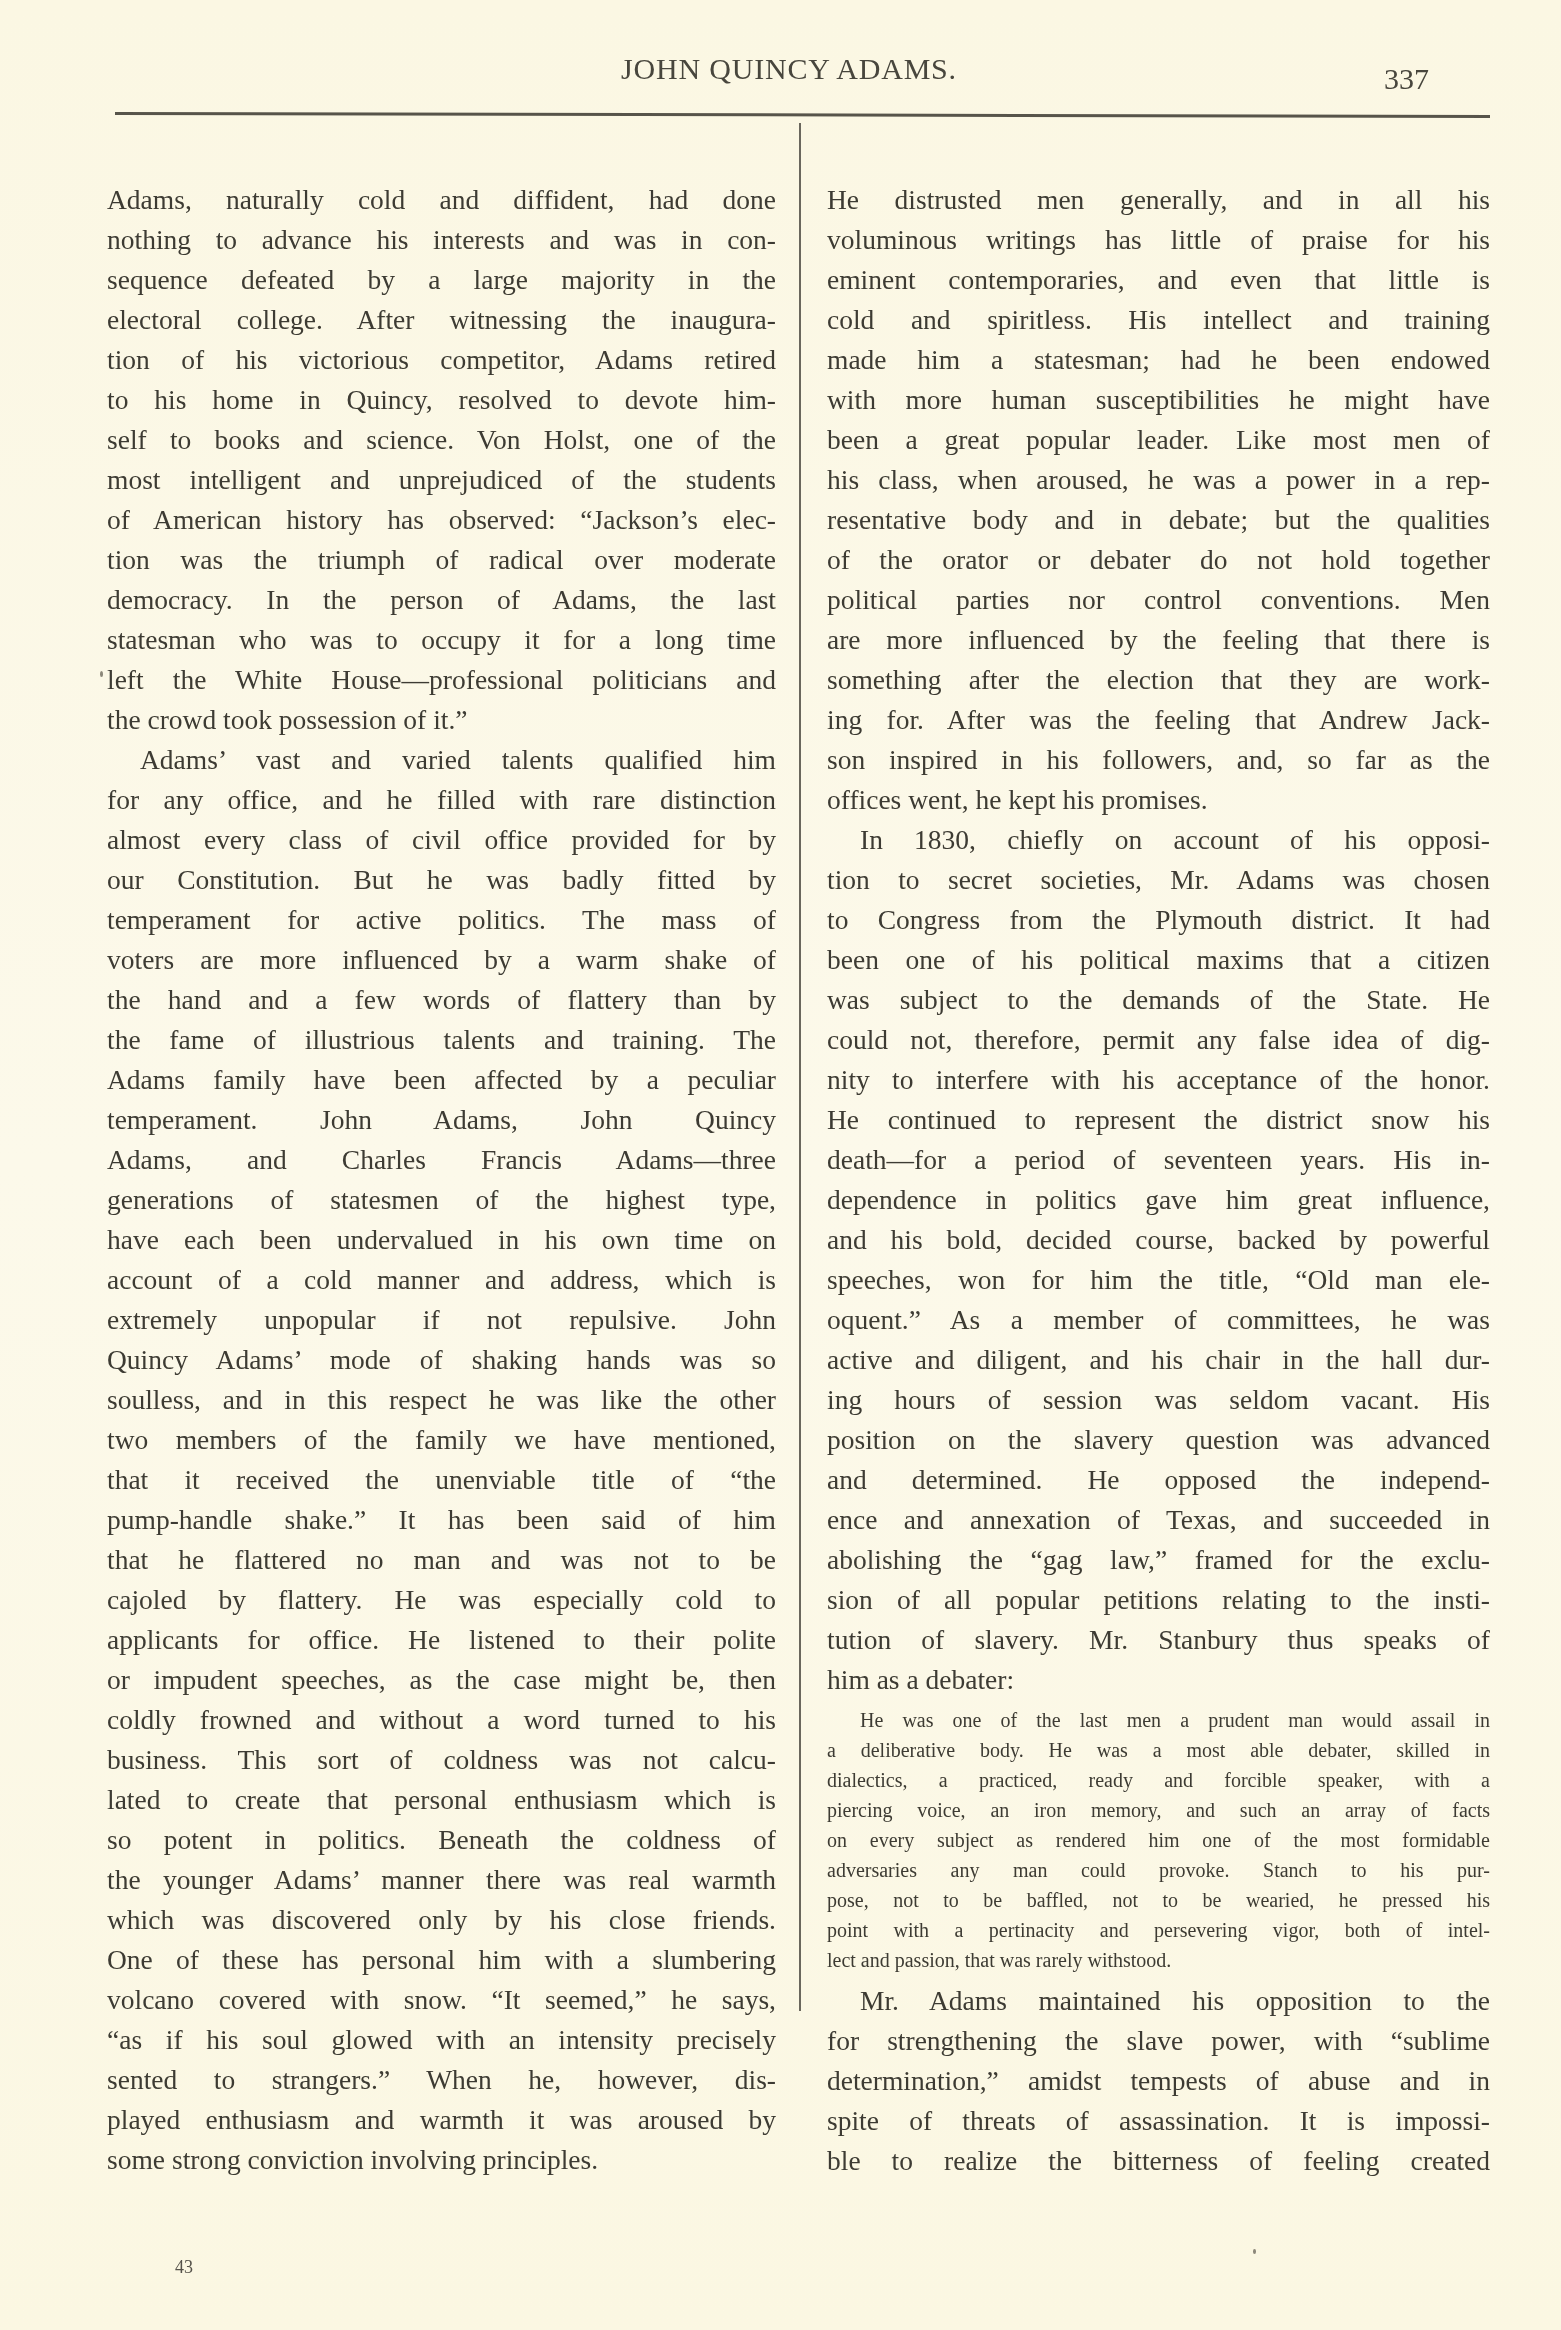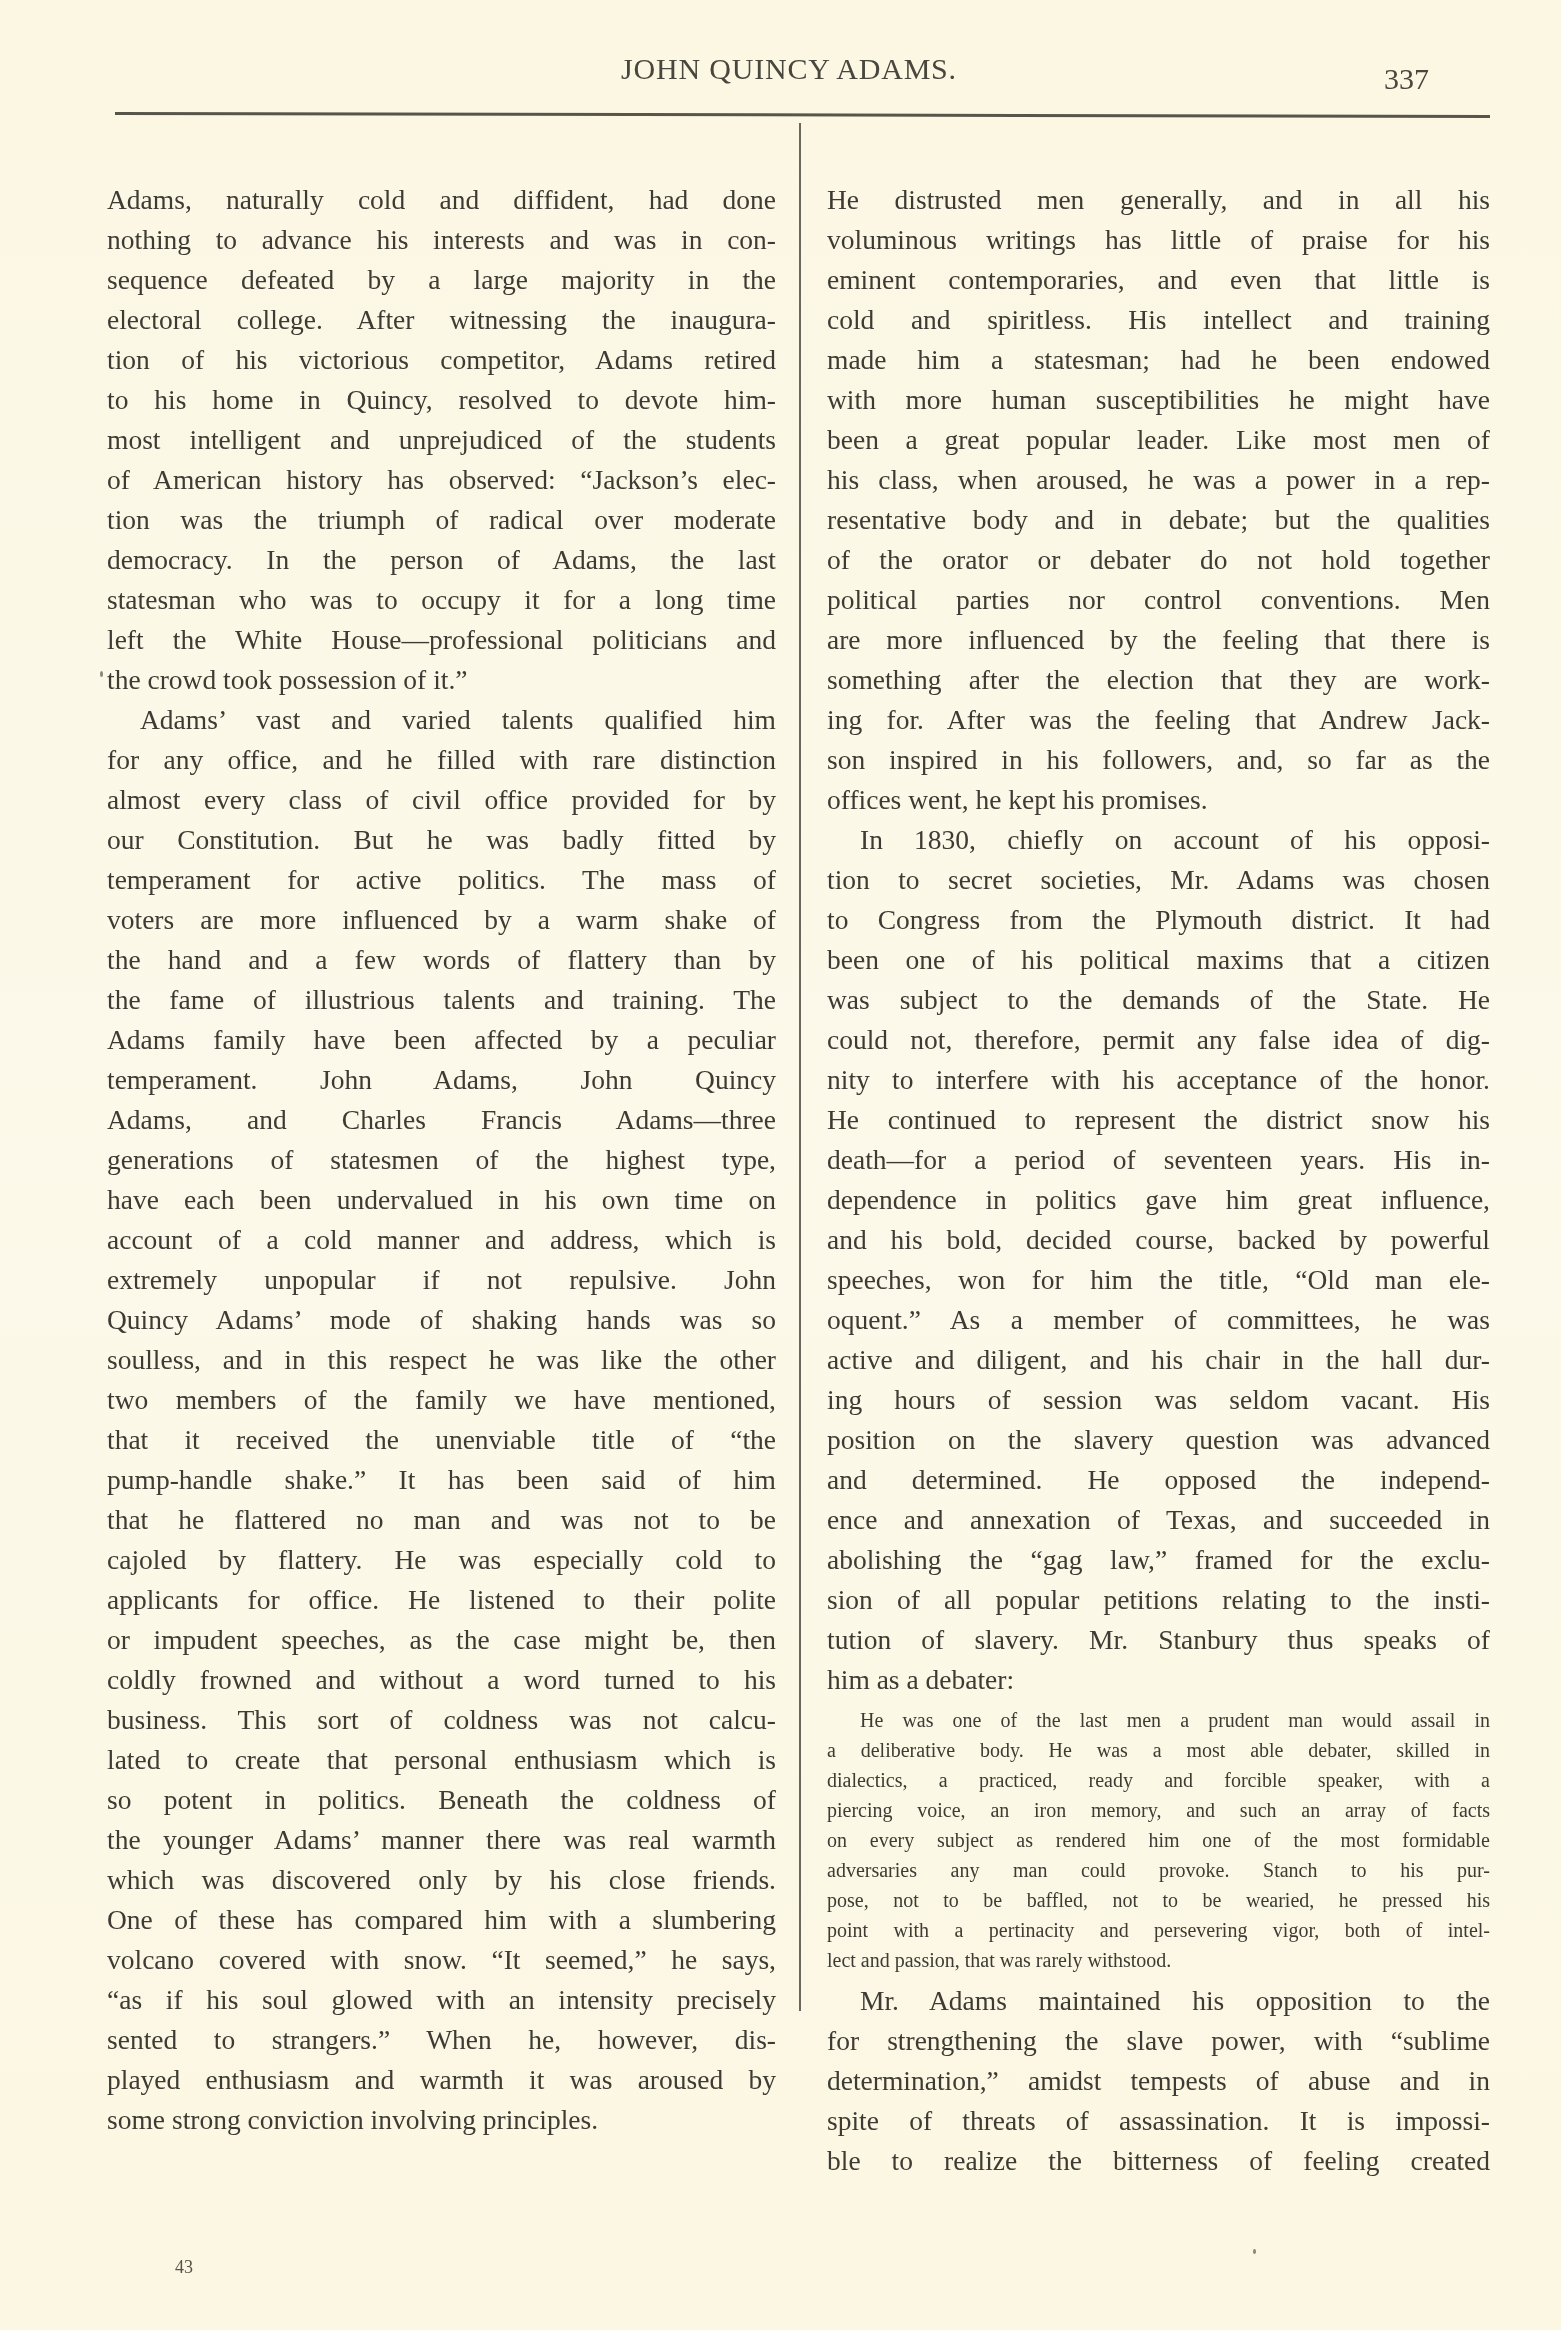--- a/index.html
+++ b/index.html
@@ -47,20 +47,21 @@
   <div class="head-rule"></div>
   <div class="col-divider"></div>
 
   <div class="col left" id="left-col">
       <span class="line">Adams, naturally cold and diffident, had done</span>
       <span class="line">nothing to advance his interests and was in con-</span>
       <span class="line">sequence defeated by a large majority in the</span>
       <span class="line">electoral college.  After witnessing the inaugura-</span>
       <span class="line">tion of his victorious competitor, Adams retired</span>
       <span class="line">to his home in Quincy, resolved to devote him-</span>
+      <span class="line">self to books and science.  Von Holst, one of the</span>
       <span class="line">most intelligent and unprejudiced of the students</span>
       <span class="line">of American history has observed: “Jackson’s elec-</span>
       <span class="line">tion was the triumph of radical over moderate</span>
       <span class="line">democracy.  In the person of Adams, the last</span>
       <span class="line">statesman who was to occupy it for a long time</span>
       <span class="line">left the White House—professional politicians and</span>
       <span class="line last">the crowd took possession of it.”</span>
       <span class="line indent">Adams’ vast and varied talents qualified him</span>
       <span class="line">for any office, and he filled with rare distinction</span>
       <span class="line">almost every class of civil office provided for by</span>
@@ -84,21 +85,21 @@
       <span class="line">that he flattered no man and was not to be</span>
       <span class="line">cajoled by flattery.  He was especially cold to</span>
       <span class="line">applicants for office.  He listened to their polite</span>
       <span class="line">or impudent speeches, as the case might be, then</span>
       <span class="line">coldly frowned and without a word turned to his</span>
       <span class="line">business.  This sort of coldness was not calcu-</span>
       <span class="line">lated to create that personal enthusiasm which is</span>
       <span class="line">so potent in politics.  Beneath the coldness of</span>
       <span class="line">the younger Adams’ manner there was real warmth</span>
       <span class="line">which was discovered only by his close friends.</span>
-      <span class="line">One of these has compared him with a slumbering</span>
+      <span class="line">One of these has personal him with a slumbering</span>
       <span class="line">volcano covered with snow.  “It seemed,” he says,</span>
       <span class="line">“as if his soul glowed with an intensity precisely</span>
       <span class="line">sented to strangers.”  When he, however, dis-</span>
       <span class="line">played enthusiasm and warmth it was aroused by</span>
       <span class="line last">some strong conviction involving principles.</span>
     </div>
   <div class="col right">
     <div id="right-before">
         <span class="line">He distrusted men generally, and in all his</span>
         <span class="line">voluminous writings has little of praise for his</span>

